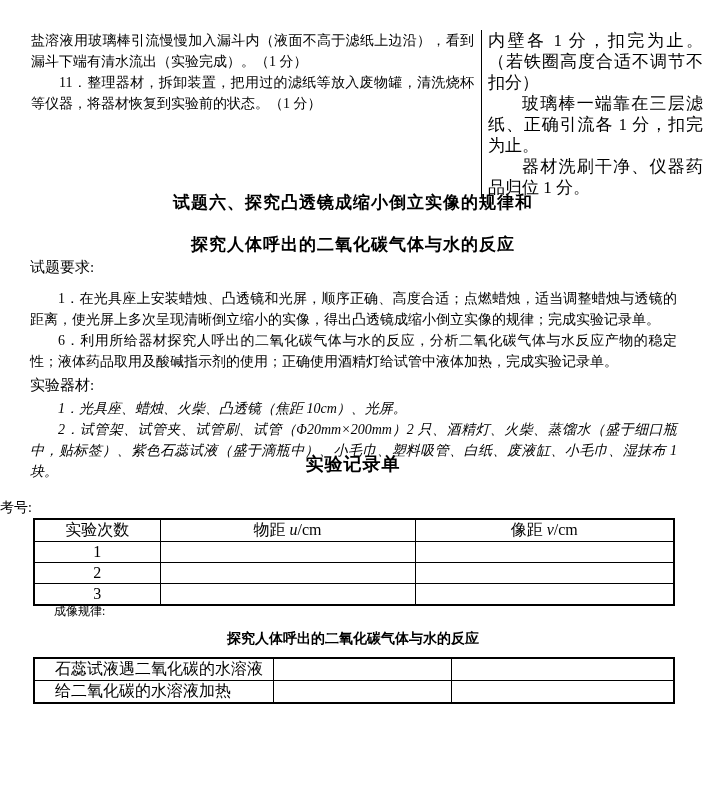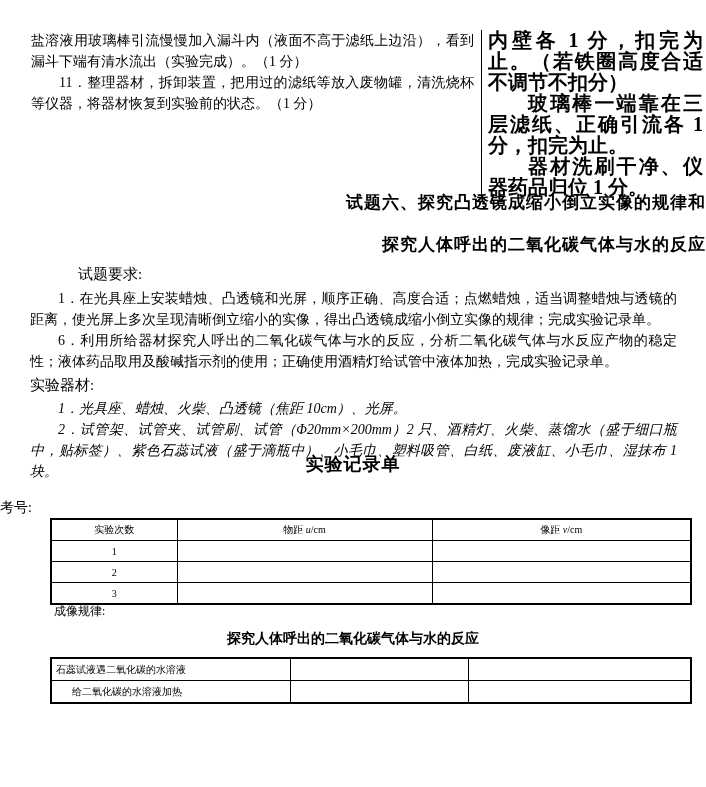--- a/index.html
+++ b/index.html
@@ -15,35 +15,35 @@
 
   
   .top-section { position:absolute; top:30px; left:31px; width:672px; display:flex; }
   .top-left {
     width:450px; box-sizing:border-box; padding-right:7px;
     font-size:14px; line-height:21px; text-align:justify;
   }
   .divider { width:1px; background:#000; }
   .top-right {
     flex:1; min-height:147px; box-sizing:border-box; padding-left:6px;
-    font-size:20px; line-height:21px; text-align:justify;font-weight:bold;
+    font-size:17px; line-height:21px; text-align:justify;
   }
   .indent2 { text-indent:2em; }
 
   
   .doc-title {
-    position:absolute; left:0; width:706px; text-align:right;
+    position:absolute; left:0; width:706px; text-align:center;
     font-family:"Liberation Sans","DejaVu Sans",sans-serif;
     font-weight:bold; font-size:17px; letter-spacing:1px;
   }
   #title-line1 { top:191px; }
   #title-line2 { top:233px; }
 
   .side-heading { position:absolute; left:30px; font-size:15px; }
-  #req-heading { top:265px;margin-left:48px; }
+  #req-heading { top:258px; }
   #mat-heading { top:376px; }
 
   .body-block {
     position:absolute; left:30px; width:647px;
     font-size:14px; line-height:21px; text-align:justify;
   }
   #req-body { top:288px; }
   #mat-body { top:398px;font-style:italic; }
 
   #record-title {
@@ -55,33 +55,33 @@
     position:absolute; left:0; width:706px; text-align:center;
     font-family:"Liberation Sans","DejaVu Sans",sans-serif;
     font-weight:bold; font-size:14px;
   }
   #subtitle1 { top:480px; }
   #subtitle2 { top:630px; }
   #exam-no { position:absolute; top:499px; left:0; width:706px; text-align:left; font-size:14px; }
 
   
   table.sheet {
-    position:absolute; left:50px; width:640px;
+    position:absolute; left:33px; width:640px;
     border-collapse:collapse; table-layout:fixed;
-    font-size:10px; border:2px solid #000;
+    font-size:16px; border:2px solid #000;
   }
   table.sheet td, table.sheet th {
     border:1px solid #000; font-weight:normal; padding:0;
     height:20px; text-align:center; overflow:hidden; white-space:nowrap;
   }
   #optics-table { top:518px; }
   #co2-table { top:657px; }
   #co2-table th { height:22px; }
   #co2-table td { height:21px; }
-  #co2-table td.exp-name { text-align:left; padding-left:4px; }
+  #co2-table td.exp-name { text-align:left; padding-left:20px; }
   #co2-table td.exp-name.indented { padding-left:20px; }
   .var-italic { font-style:italic; }
 
   #rule-label { position:absolute; top:603px; left:54px; font-size:12px; }
 </style>
 </head>
 <body>
 
 <div class="page">
 

